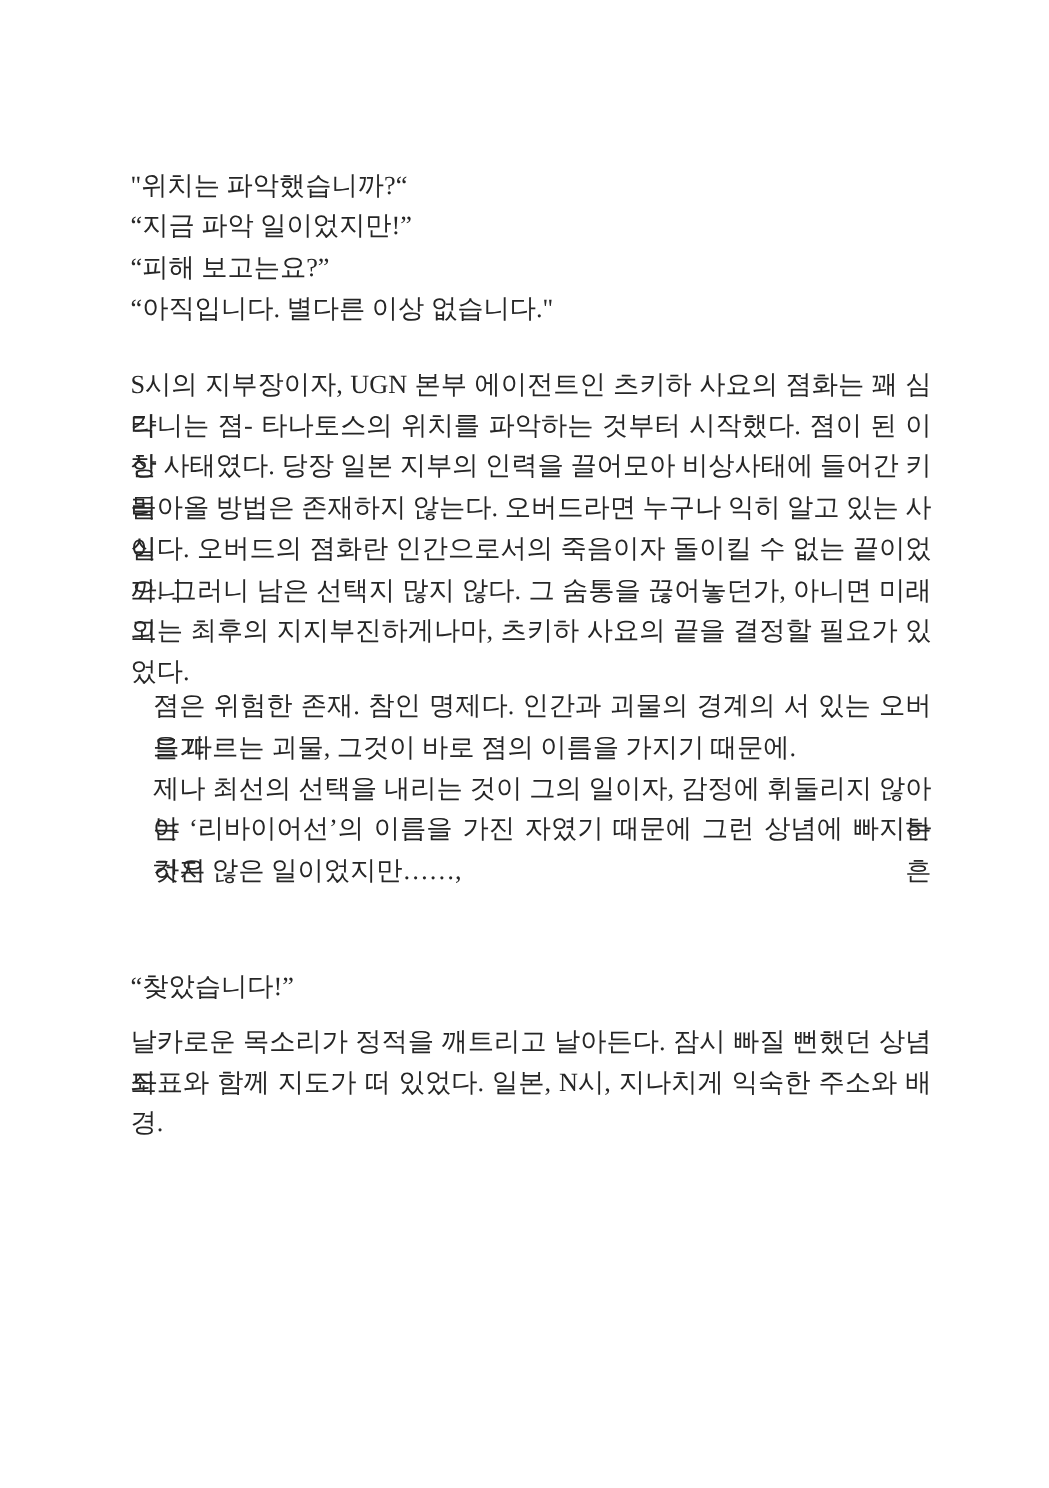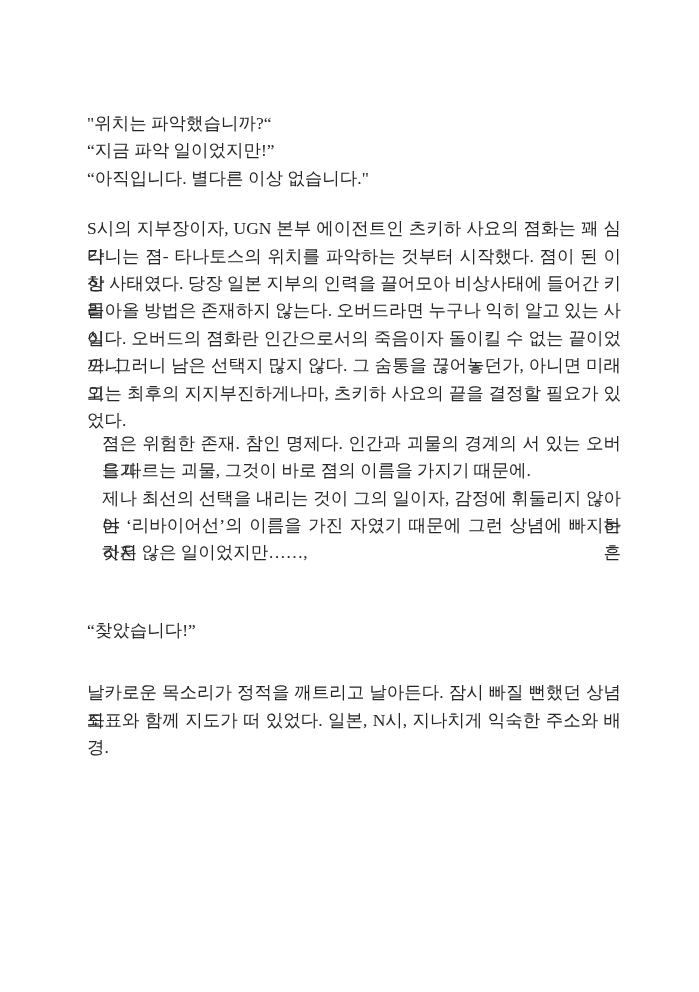--- a/index.html
+++ b/index.html
@@ -21,40 +21,41 @@
     top: 110px;
     width: 534px;
     font-size: 17.5px;
     line-height: 27.4px;
     -webkit-font-smoothing: antialiased;
   }
   .para { margin: 0; padding: 0; }
   .para.gap-1 { margin-bottom: 23px; }
   .para.gap-1b { margin-bottom: 23px; }
   .para.gap-2 { margin-bottom: 50px; margin-left: 15px; }
-  .para.gap-1c { margin-bottom: 35px; }
+  .para.gap-1c { margin-bottom: 9px; }
   .line {
     height: 27.4px;
     white-space: nowrap;
     text-align: left;
   }
   .line.j {
     white-space: normal;
     text-align: justify;
     text-align-last: justify;
   }
 </style>
 </head>
 <body>
 
 <div class="doc">
 
   <div class="para gap-1">
     <div class="line">"위치는 파악했습니까?“</div>
     <div class="line">“지금 파악 일이었지만!”</div>
+    <div class="line">“피해 보고는요?”</div>
     <div class="line">“아직입니다. 별다른 이상 없습니다."</div>
   </div>
 
   <div class="para gap-1b">
     <div class="line j">S시의 지부장이자, UGN 본부 에이전트인 츠키하 사요의 졈화는 꽤 심각</div>
     <div class="line j">타니는 졈- 타나토스의 위치를 파악하는 것부터 시작했다. 졈이 된 이상</div>
     <div class="line j">한 사태였다. 당장 일본 지부의 인력을 끌어모아 비상사태에 들어간 키리</div>
     <div class="line j">돌아올 방법은 존재하지 않는다. 오버드라면 누구나 익히 알고 있는 사실</div>
     <div class="line j">이다. 오버드의 졈화란 인간으로서의 죽음이자 돌이킬 수 없는 끝이었으니</div>
     <div class="line j">까. 그러니 남은 선택지 많지 않다. 그 숨통을 끊어놓던가, 아니면 미래의</div>

